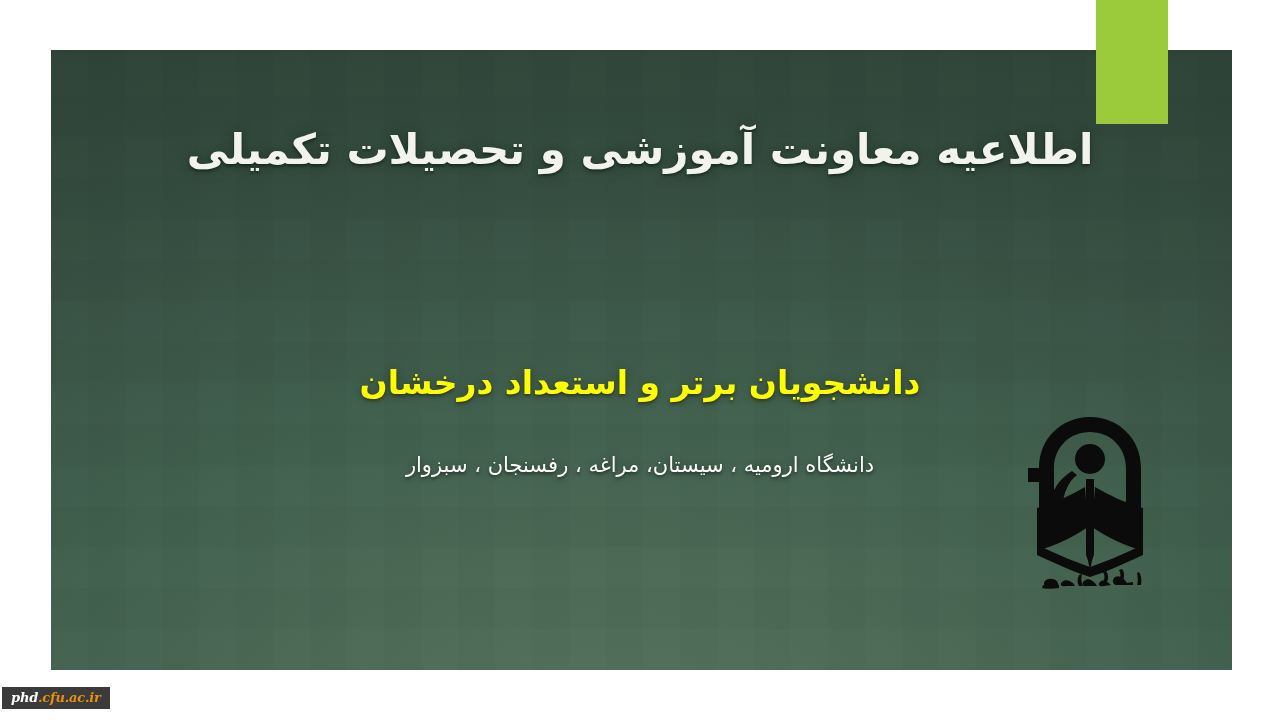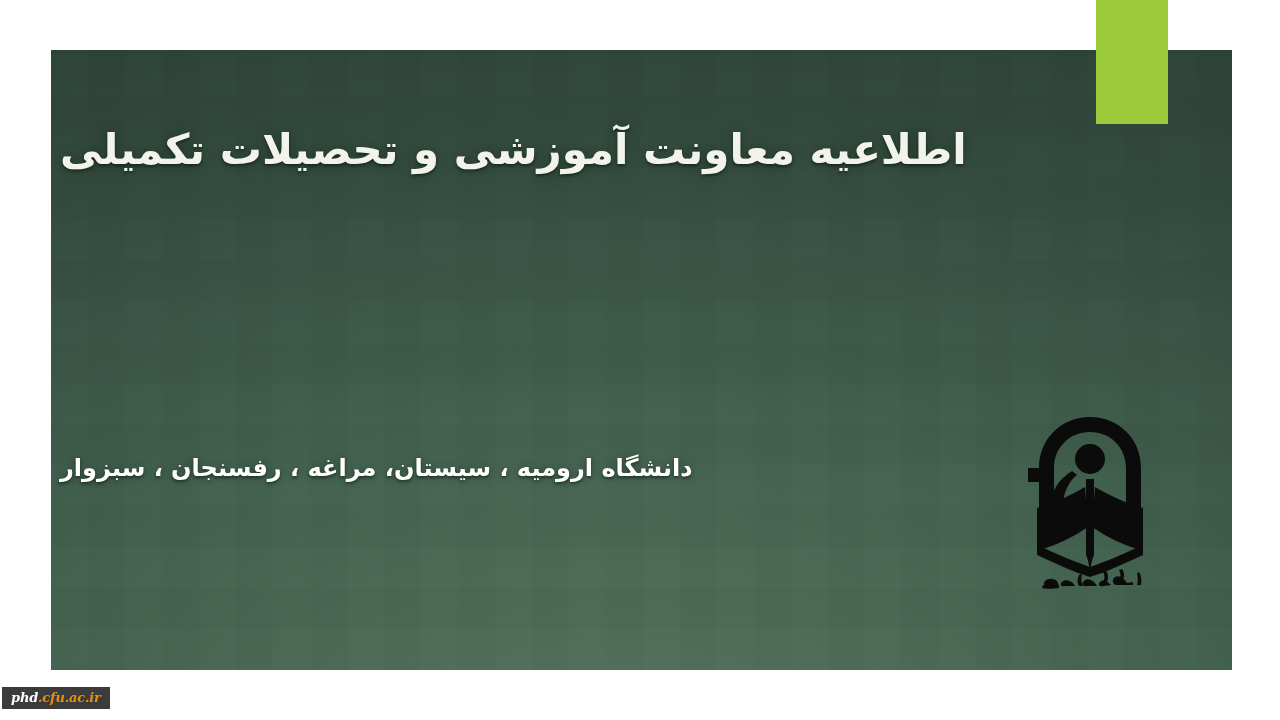--- a/index.html
+++ b/index.html
@@ -59,21 +59,21 @@
   }
 
   
   .text-wrap {
     position: absolute;
     left: 0;
     right: 0;
     top: 0;
     bottom: 0;
     z-index: 4;
-    text-align: left;
+    text-align: center;
   }
 
   .line-title {
     position: absolute;
     left: 60px;
     right: 60px;
     top: 118px;
     color: #F2F4EC;
     font-size: 42px;
     font-weight: bold;
@@ -111,22 +111,22 @@
       0 2px 3px rgba(34,32,4,0.55),
       0 0 10px rgba(34,32,4,0.30);
   }
 
   .line-list {
     position: absolute;
     left: 60px;
     right: 60px;
     top: 450px;
     color: #FFFFFF;
-    font-size: 24px;
-    font-weight: bold;
+    font-size: 21px;
+    font-weight: normal;
     line-height: 1.5;
     text-shadow:
       0 2px 3px rgba(10,22,14,0.50),
       0 0 8px rgba(10,22,14,0.28);
   }
 
   
   .logo {
     position: absolute;
     left: 1015px;
@@ -165,20 +165,21 @@
   <div class="accent-bar"></div>
 
   <div class="panel">
     <div class="panel-noise"></div>
   </div>
 
   <div class="text-wrap">
     <div class="line-title">اطلاعیه معاونت آموزشی و تحصیلات تکمیلی</div>
 
 
+    <div class="line-highlight">دانشجویان برتر و استعداد درخشان</div>
 
     <div class="line-list">دانشگاه ارومیه ، سیستان، مراغه ، رفسنجان ، سبزوار</div>
   </div>
 
   <div class="logo">
     <svg viewBox="0 0 150 185" xmlns="http://www.w3.org/2000/svg" aria-hidden="true">
       <g fill="#0B0B0B">
 
         <path d="M75 12
                  C 46 12, 24 34, 24 63

